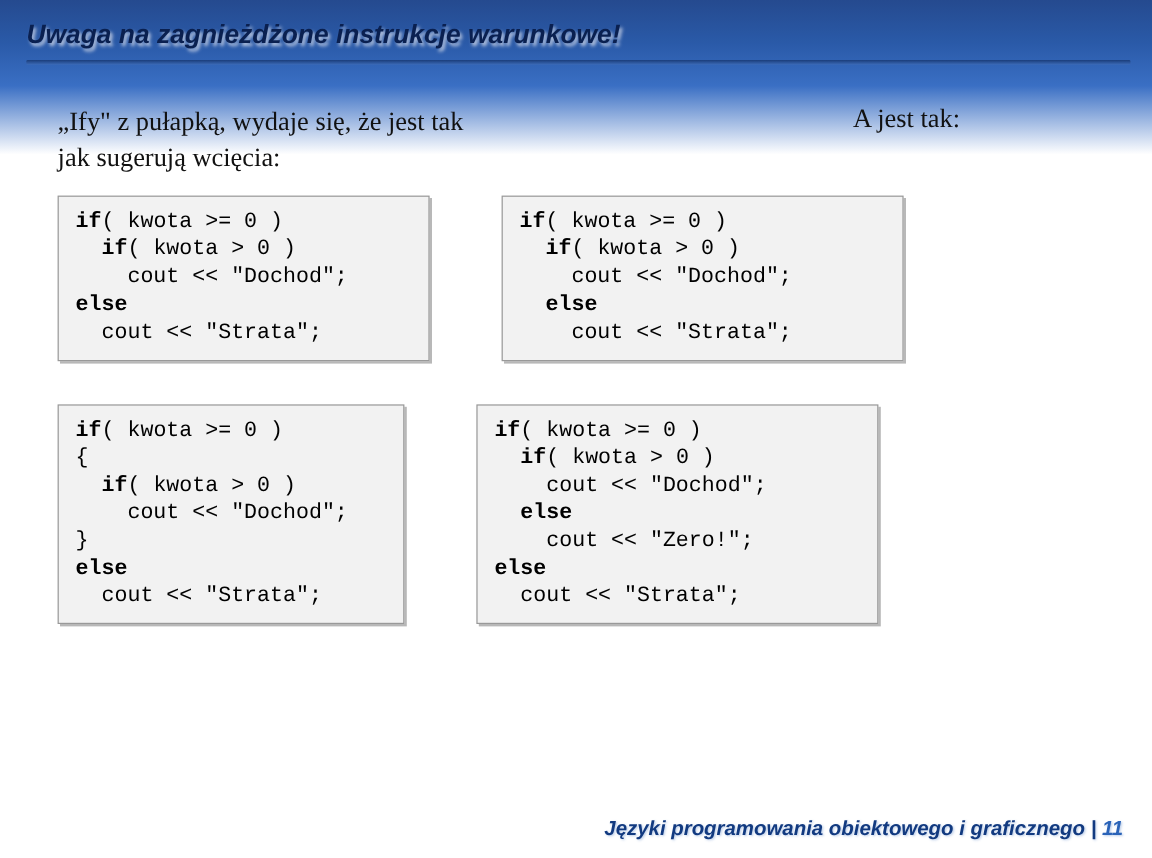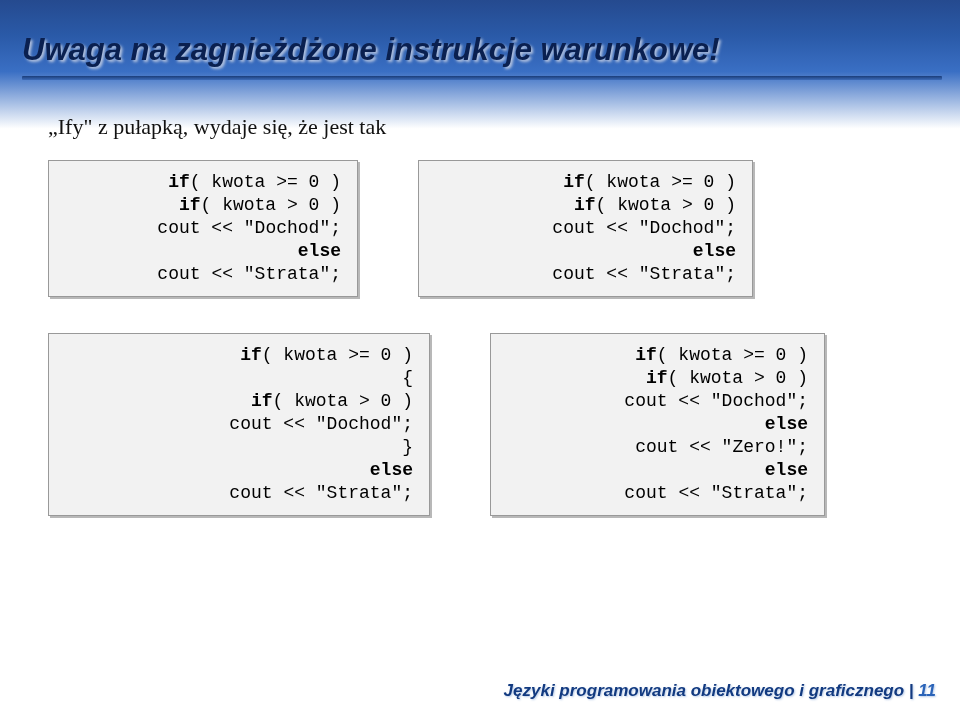--- a/index.html
+++ b/index.html
@@ -6,24 +6,24 @@
   html, body { width: 960px; height: 715px; overflow: hidden; }
   body {
     font-family: Georgia, 'Times New Roman', serif;
     background: linear-gradient(to bottom, #254a8f 0%, #2a5aa8 5%, #3a6fc4 10%, #ffffff 18%, #ffffff 100%);
     position: relative;
   }
   .title {
     font-family: 'Trebuchet MS', 'Lucida Grande', sans-serif;
     font-weight: bold;
     font-style: italic;
-    font-size: 31px;
+    font-size: 22px;
     color: #0a2050;
     text-shadow: 2px 2px 3px rgba(200,210,230,0.9);
-    padding: 32px 0 8px 22px;
+    padding: 16px 0 8px 22px;
   }
   .rule {
     height: 4px;
     background: linear-gradient(to bottom, #1a3d7a 0%, #3c6bb8 100%);
     margin: 0 18px 0 22px;
     border-radius: 1px;
   }
   .content {
     padding: 32px 40px 0 48px;
     font-size: 22px;
@@ -33,36 +33,35 @@
     display: flex;
     justify-content: space-between;
     margin-bottom: 18px;
   }
   .intro-left { max-width: 440px; line-height: 1.35; }
   .intro-right { padding-right: 120px; }
   .code-row {
     display: flex;
     gap: 60px;
     margin-bottom: 36px;
-    text-align: right;
   }
   .code-box {
     background: #f2f2f2;
     border: 1px solid #999;
     box-shadow: 2px 2px 0 #b8b8b8;
     padding: 10px 16px 10px 14px;
     font-family: 'Courier New', monospace;
     font-size: 18px;
     line-height: 1.28;
     white-space: pre;
     color: #000;
   }
   .w1 { width: 310px; }
   .w2 { width: 335px; }
-  .w3 { width: 382px; }
+  .w3 { width: 289px; }
   .w4 { width: 335px; }
   .kw { font-weight: bold; }
   .mid-text {
     font-size: 22px;
     margin: 10px 0 18px 0;
   }
   .it { font-style: italic; }
   .footer {
     position: absolute;
     bottom: 14px;
@@ -80,21 +79,23 @@
 <body>
 
 <div class="title">Uwaga na zagnieżdżone instrukcje warunkowe!</div>
 <div class="rule"></div>
 
 <div class="content">
 
   <div class="intro-row">
     <div class="intro-left">
       <span>„Ify" z pułapką, wydaje się, że jest tak</span><br>
+      <span>jak sugerują wcięcia:</span>
     </div>
+    <div class="intro-right">A jest tak:</div>
   </div>
 
   <div class="code-row">
     <div class="code-box w1"><span class="kw">if</span><span>( kwota &gt;= 0 )</span>
 <span class="kw">  if</span><span>( kwota &gt; 0 )</span>
 <span>    cout &lt;&lt; "Dochod";</span>
 <span class="kw">else</span>
 <span>  cout &lt;&lt; "Strata";</span></div>
     <div class="code-box w2"><span class="kw">if</span><span>( kwota &gt;= 0 )</span>
 <span class="kw">  if</span><span>( kwota &gt; 0 )</span>

